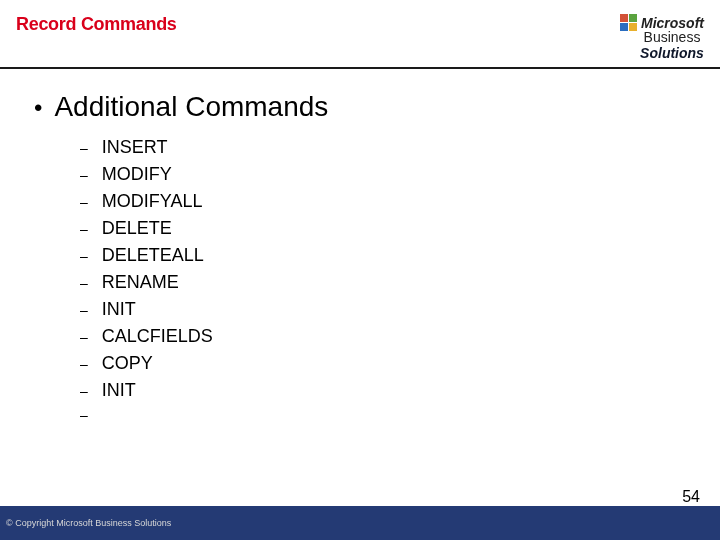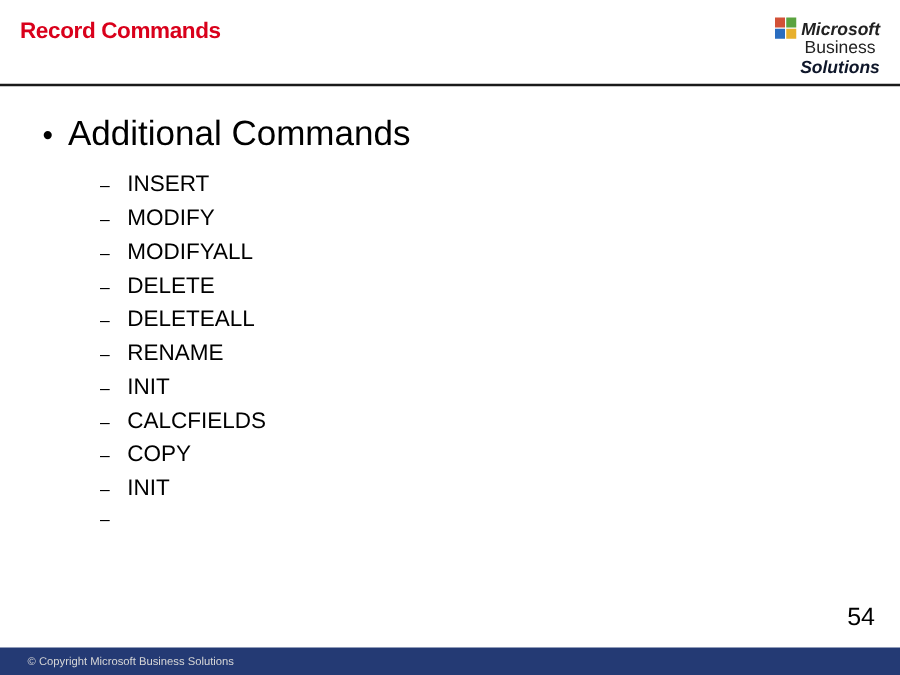--- a/index.html
+++ b/index.html
@@ -102,35 +102,35 @@
     }
     .sub-text {
       font-size: 18px;
       color: #000;
       text-align: center;
     }
     .page-num {
       position: absolute;
       right: 20px;
       bottom: 34px;
-      font-size: 20px;
+      font-size: 16px;
       color: #000;
     }
     .footer {
       position: absolute;
       left: 0;
       right: 0;
       bottom: 0;
-      height: 22px;
+      height: 34px;
       background: #243a74;
       color: #d7d7d7;
       font-size: 9px;
       display: flex;
       align-items: center;
-      padding-left: 22px;
+      padding-left: 6px;
     }
     .brand-wrap {
       text-align: center;
     }
   </style>
 </head>
 <body>
 
 <div class="header">
   <div class="title">Record Commands</div>

